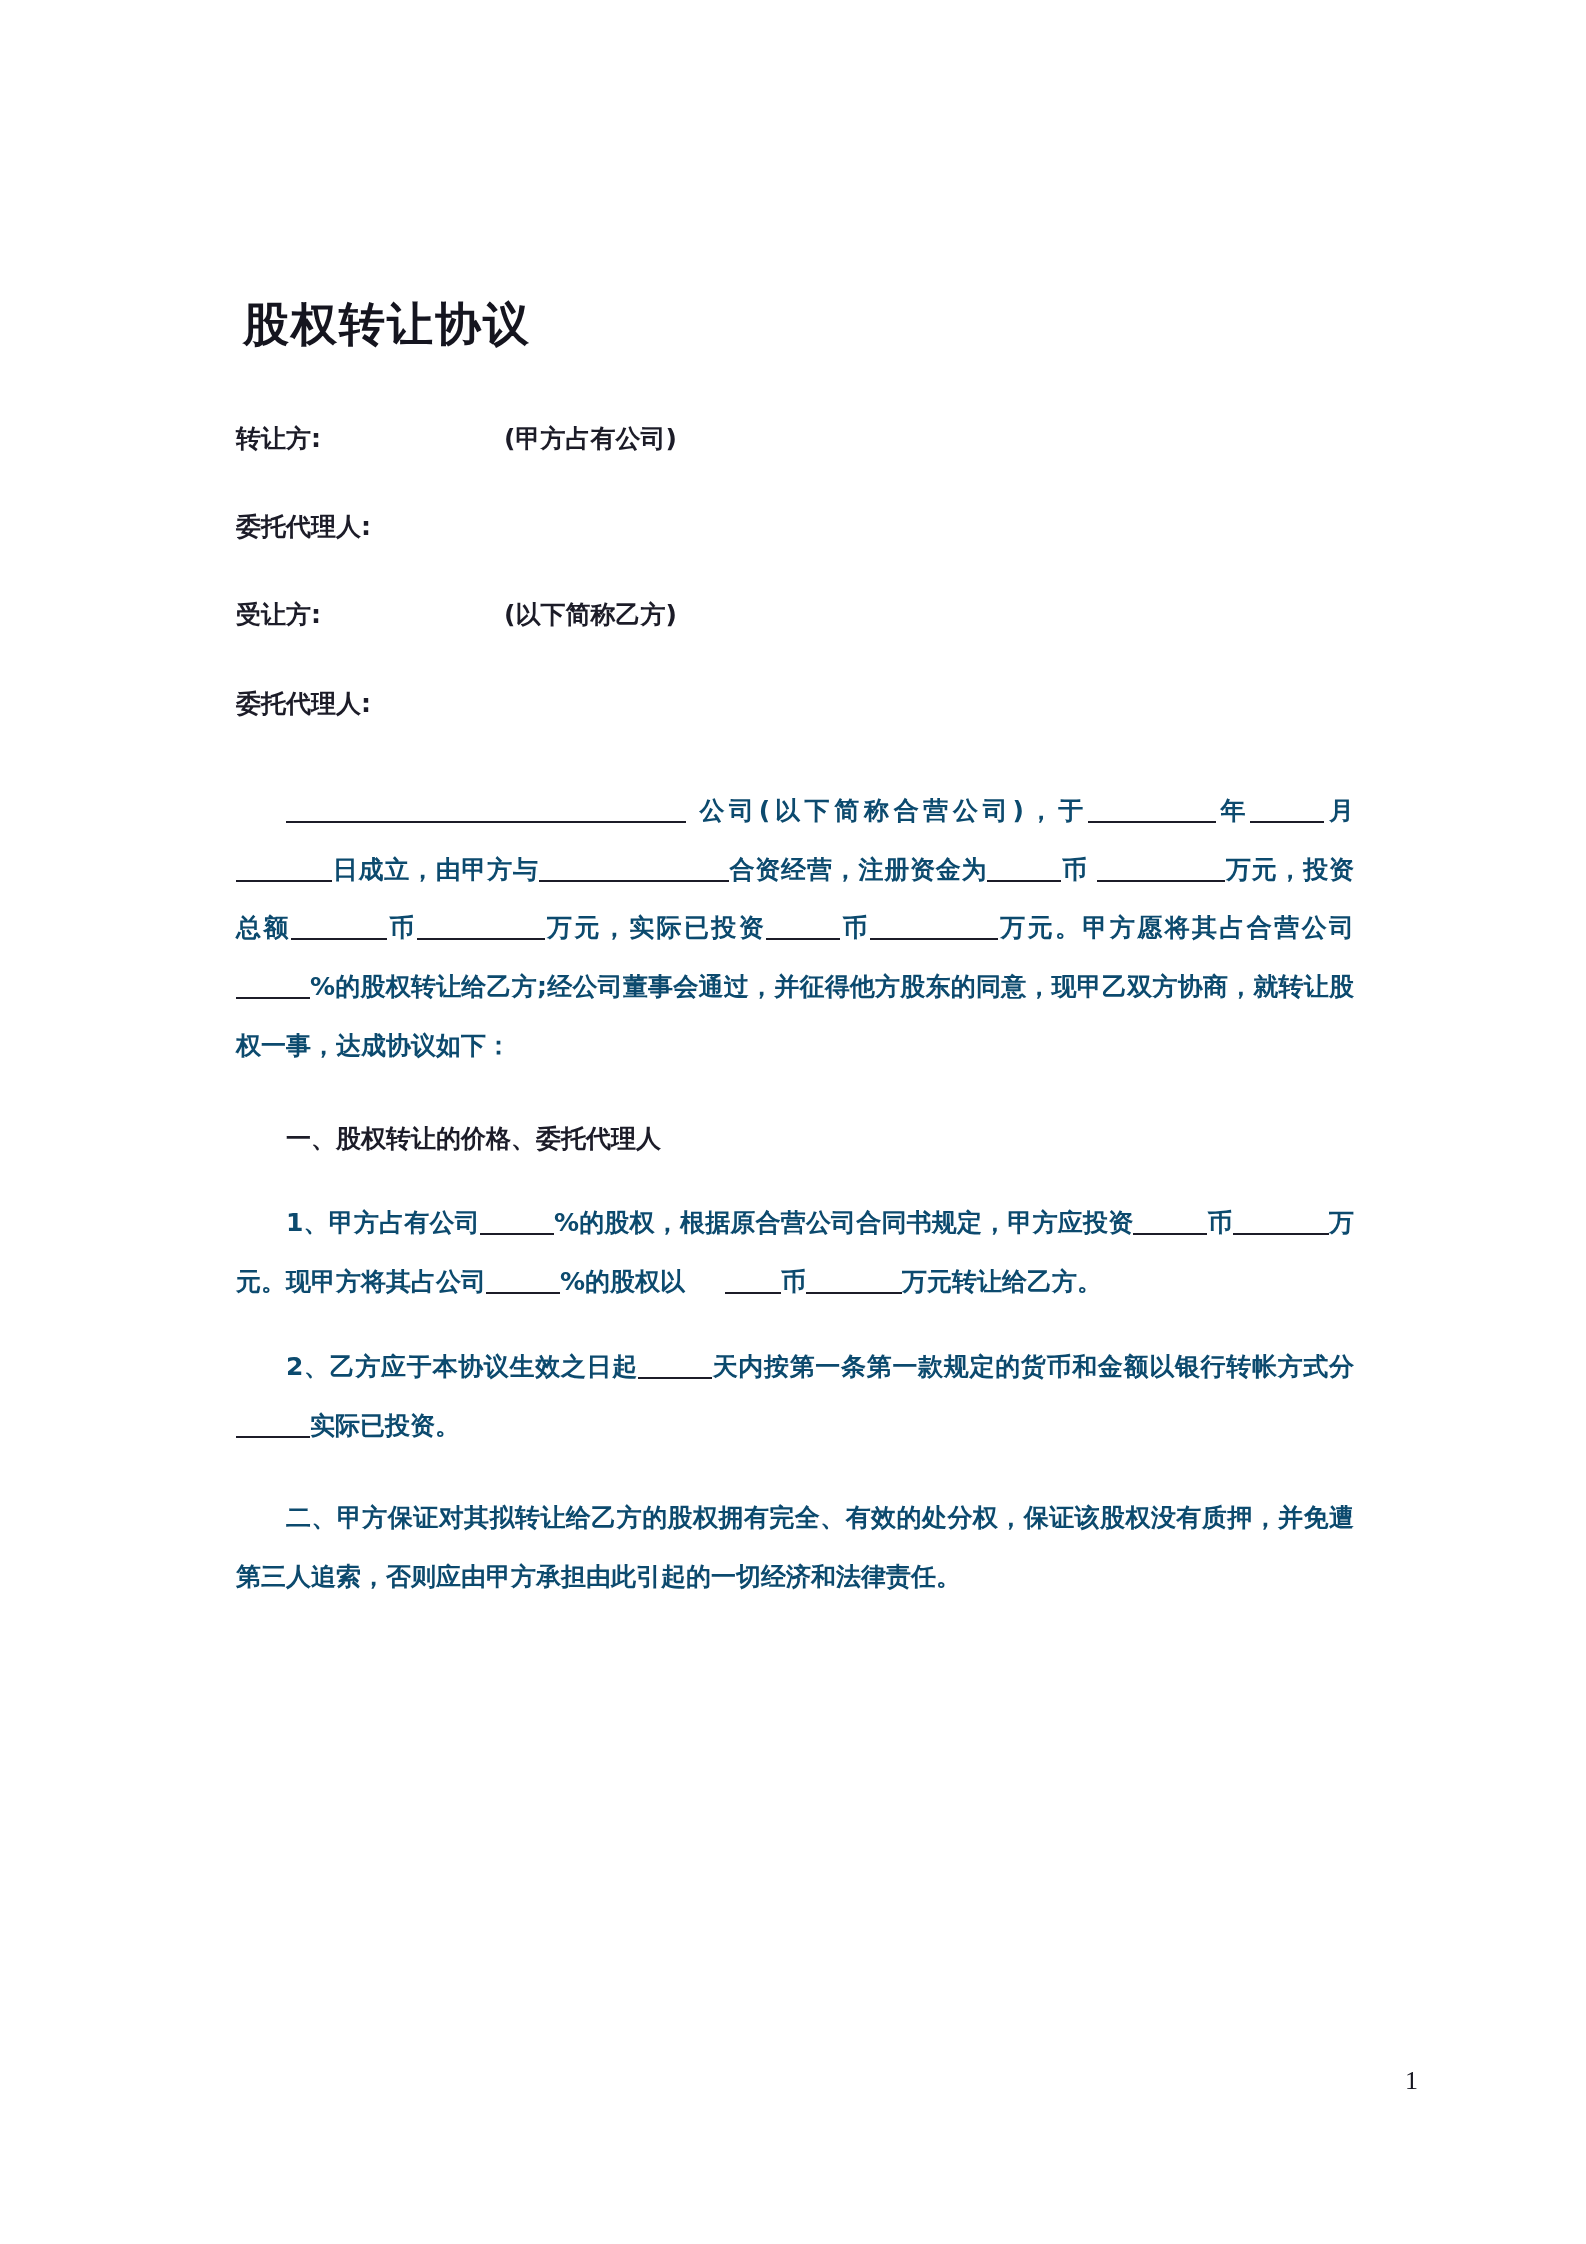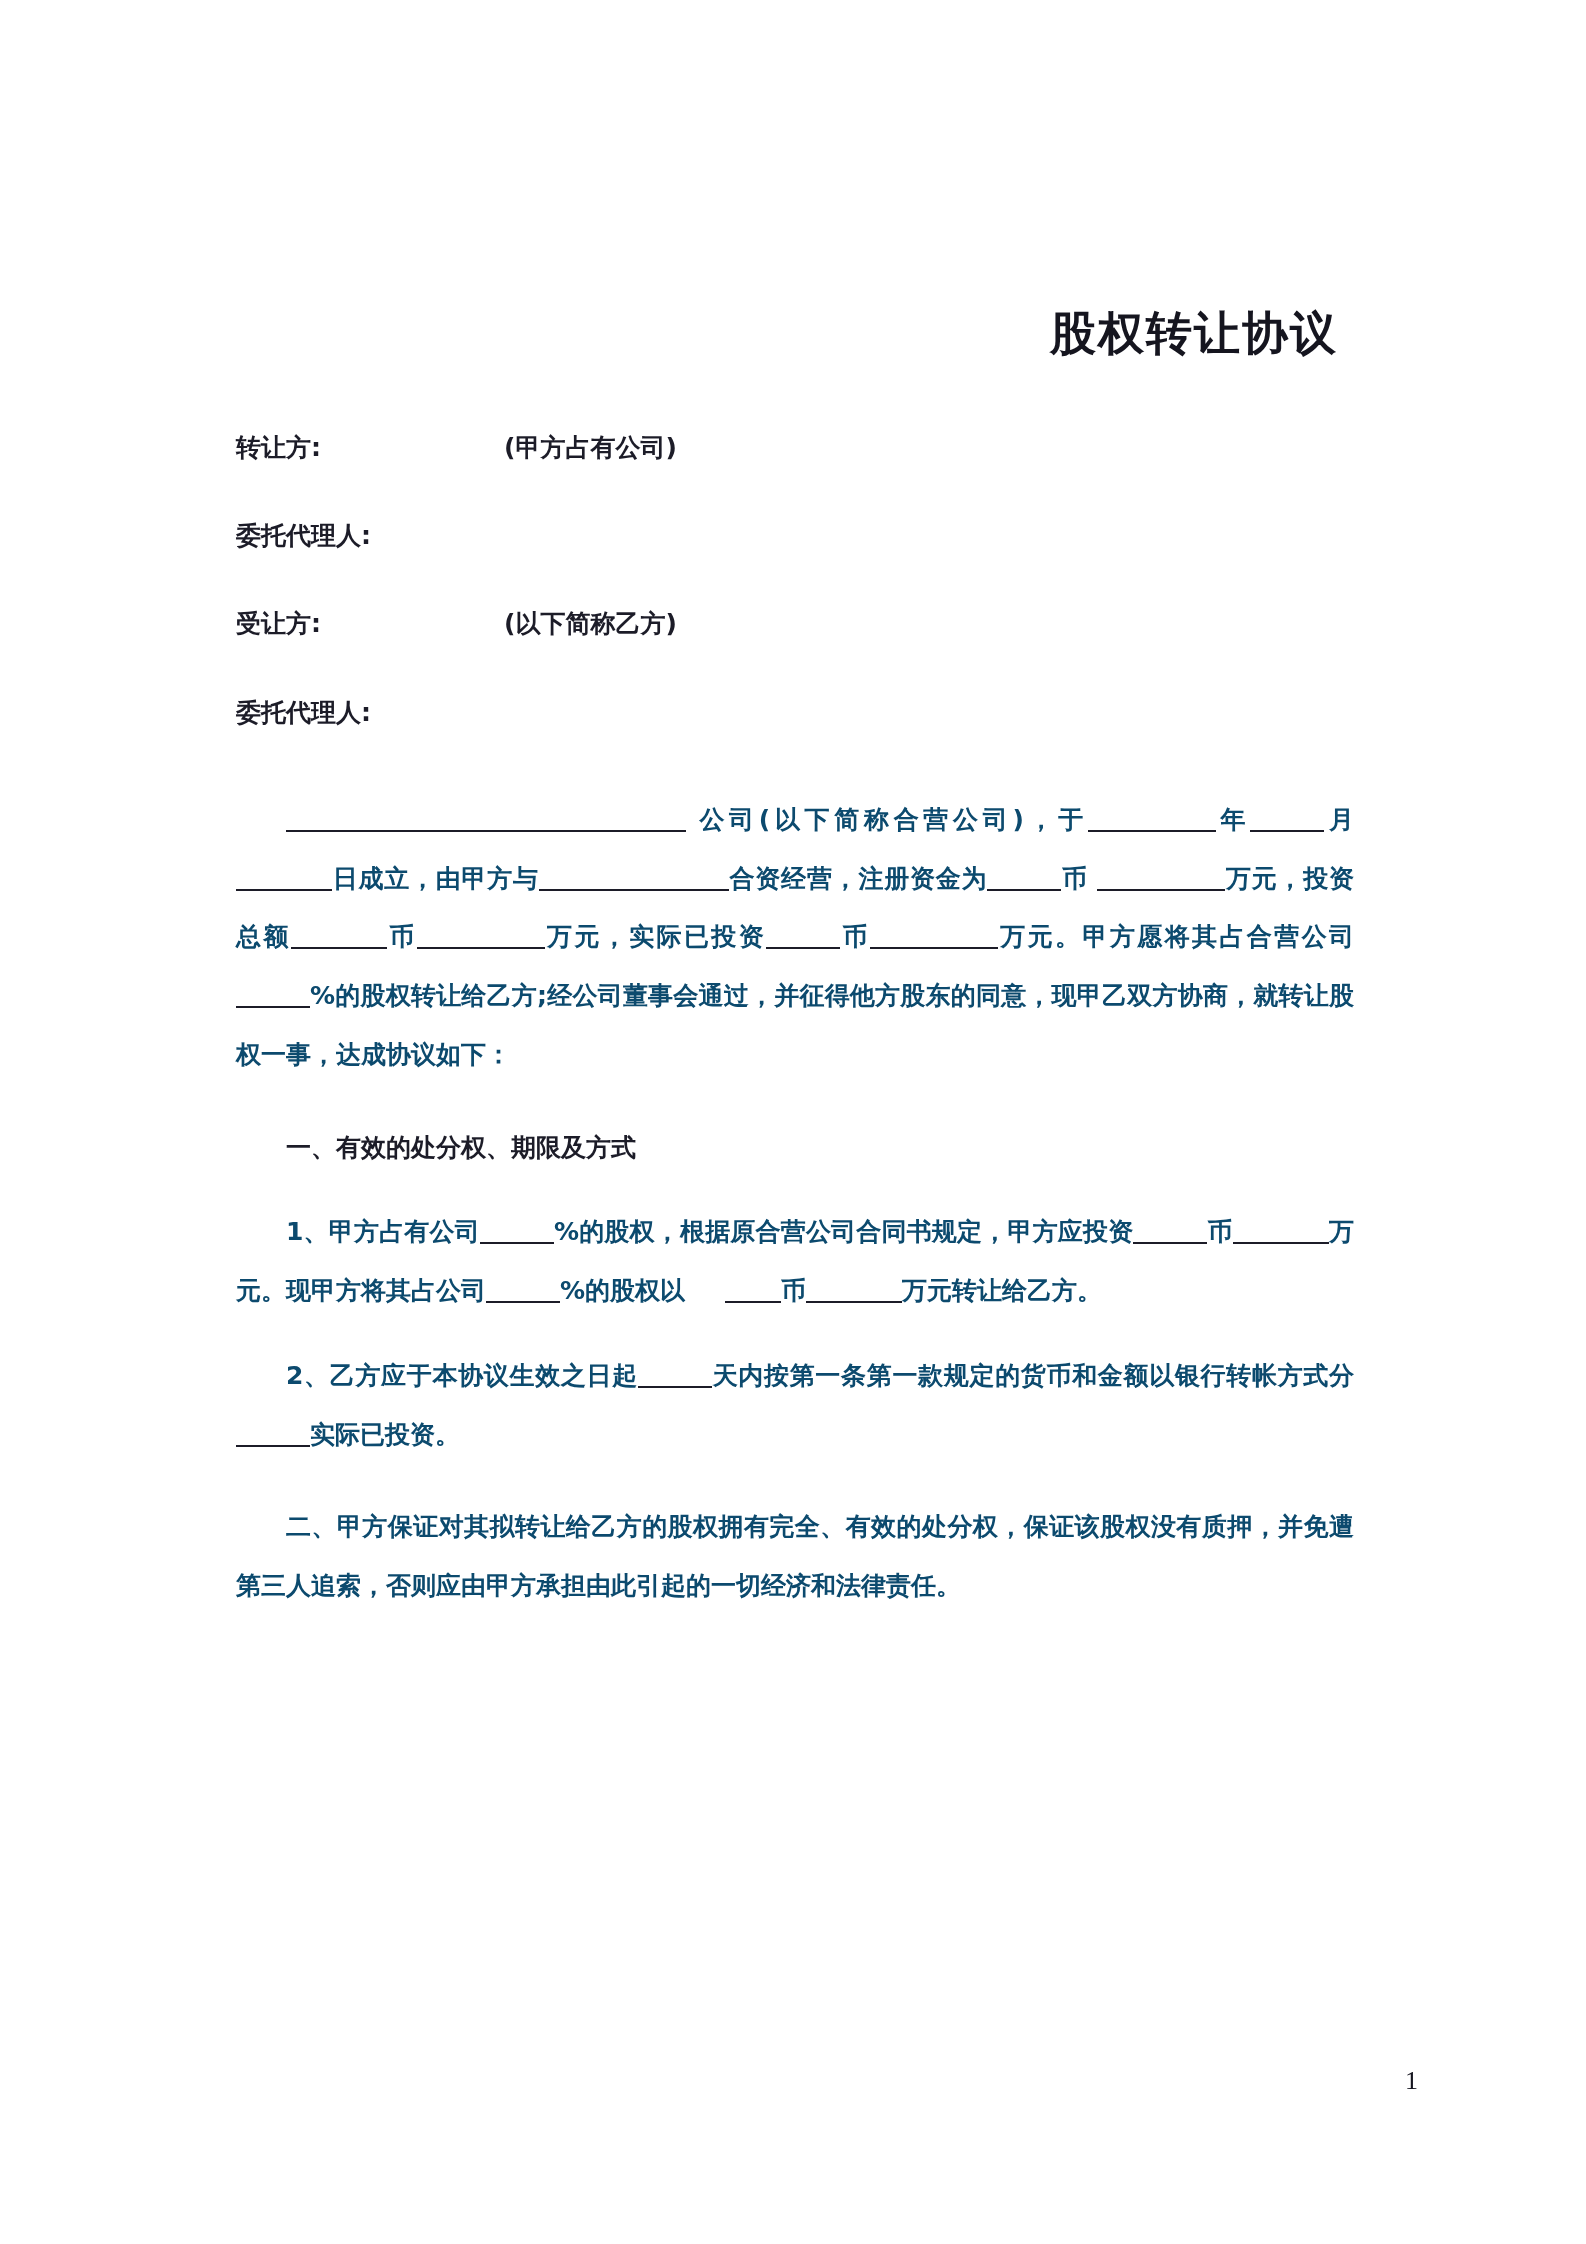--- a/index.html
+++ b/index.html
@@ -20,26 +20,26 @@
     overflow: hidden;
   }
   .content {
     position: absolute;
     left: 236px;
     top: 0;
     width: 1118px;
   }
 
   .doc-title {
-    text-align: right;
+    text-align: left;
     font-size: 46px;
     font-weight: bold;
     letter-spacing: 2px;
     color: #15151f;
-    margin: 16px;
+    margin: 7px;
     padding-top: 288px;
     line-height: 1.3;
   }
 
   .party-block {
     margin-top: 66px;
   }
   .party-row {
     display: flex;
     align-items: center;
@@ -140,21 +140,21 @@
 
     </div>
 
     <div class="body-block">
       <p class="para indent"><span class="blank w-xxl"></span> <span>公司(以下简称合营公司)，于</span><span class="blank w-lg"></span><span>年</span><span class="blank w-sm"></span><span>月</span><span class="blank w-md"></span><span>日成立，由甲方与</span><span class="blank w-xl"></span><span>合资经营，注册资金为</span><span class="blank w-sm"></span><span>币</span> <span class="blank w-lg"></span><span>万元，投资总额</span><span class="blank w-md"></span><span>币</span><span class="blank w-lg"></span><span>万元，实际已投资</span><span class="blank w-sm"></span><span>币</span><span class="blank w-lg"></span><span>万元。甲方愿将其占合营公司</span><span class="blank w-sm"></span><span>%的股权转让给乙方;经公司董事会通过，并征得他方股东的同意，现甲乙双方协商，就转让股权一事，达成协议如下：</span></p>
     </div>
 
     <div class="gap-md"></div>
 
     <div>
-      <p class="section-head">一、有效的处分权、期限及方式</p>
+      <p class="section-head">一、股权转让的价格、委托代理人</p>
 
       <div class="gap-sm"></div>
 
       <p class="para indent"><span>1、甲方占有公司</span><span class="blank w-sm"></span><span>%的股权，根据原合营公司合同书规定，甲方应投资</span><span class="blank w-sm"></span><span>币</span><span class="blank w-md"></span><span>万元。现甲方将其占公司</span><span class="blank w-sm"></span><span>%的股权以</span><span class="spacer-gap"></span><span class="blank w-xs"></span><span>币</span><span class="blank w-md"></span><span>万元转让给乙方。</span></p>
 
       <div class="gap-sm"></div>
 
       <p class="para indent"><span>2、乙方应于本协议生效之日起</span><span class="blank w-sm"></span><span>天内按第一条第一款规定的货币和金额以银行转帐方式分</span><span class="blank w-sm"></span><span>实际已投资。</span></p>
     </div>
 

